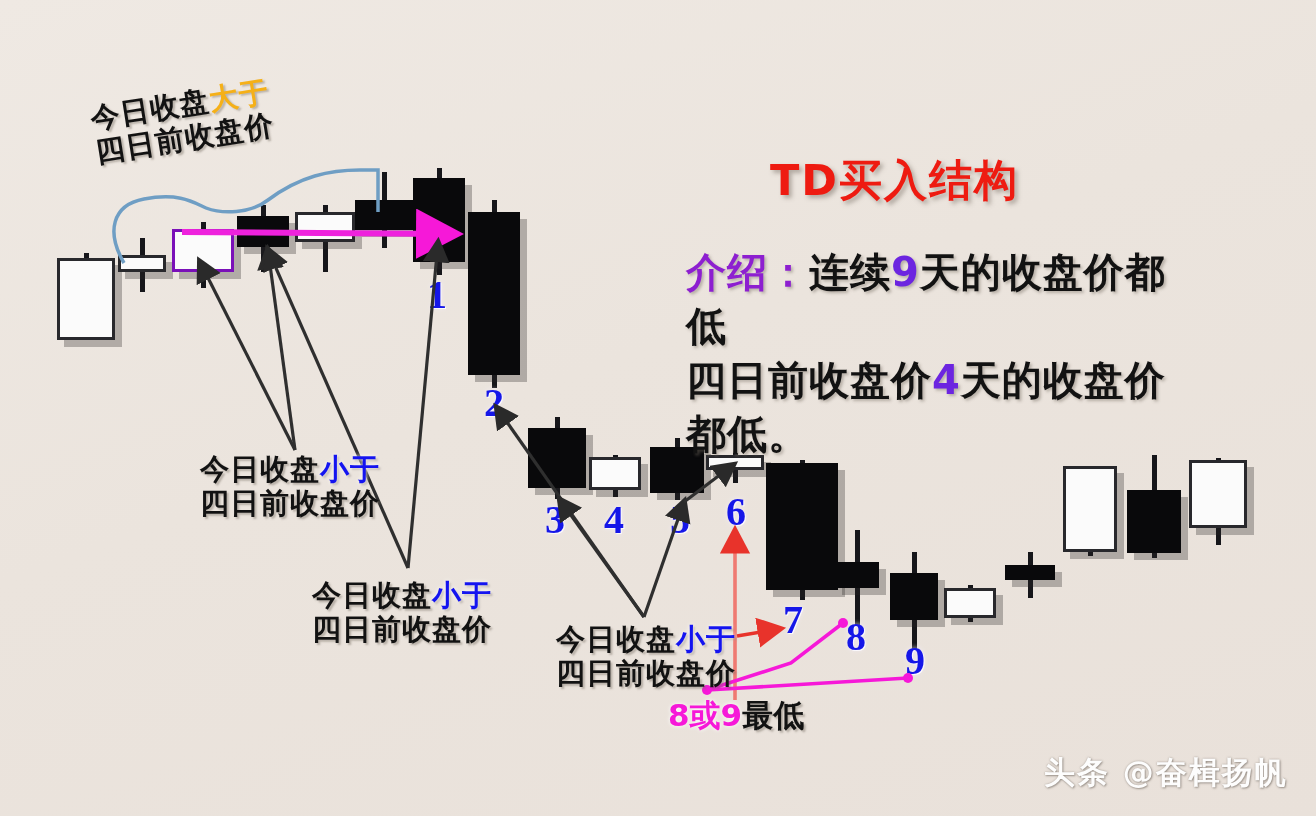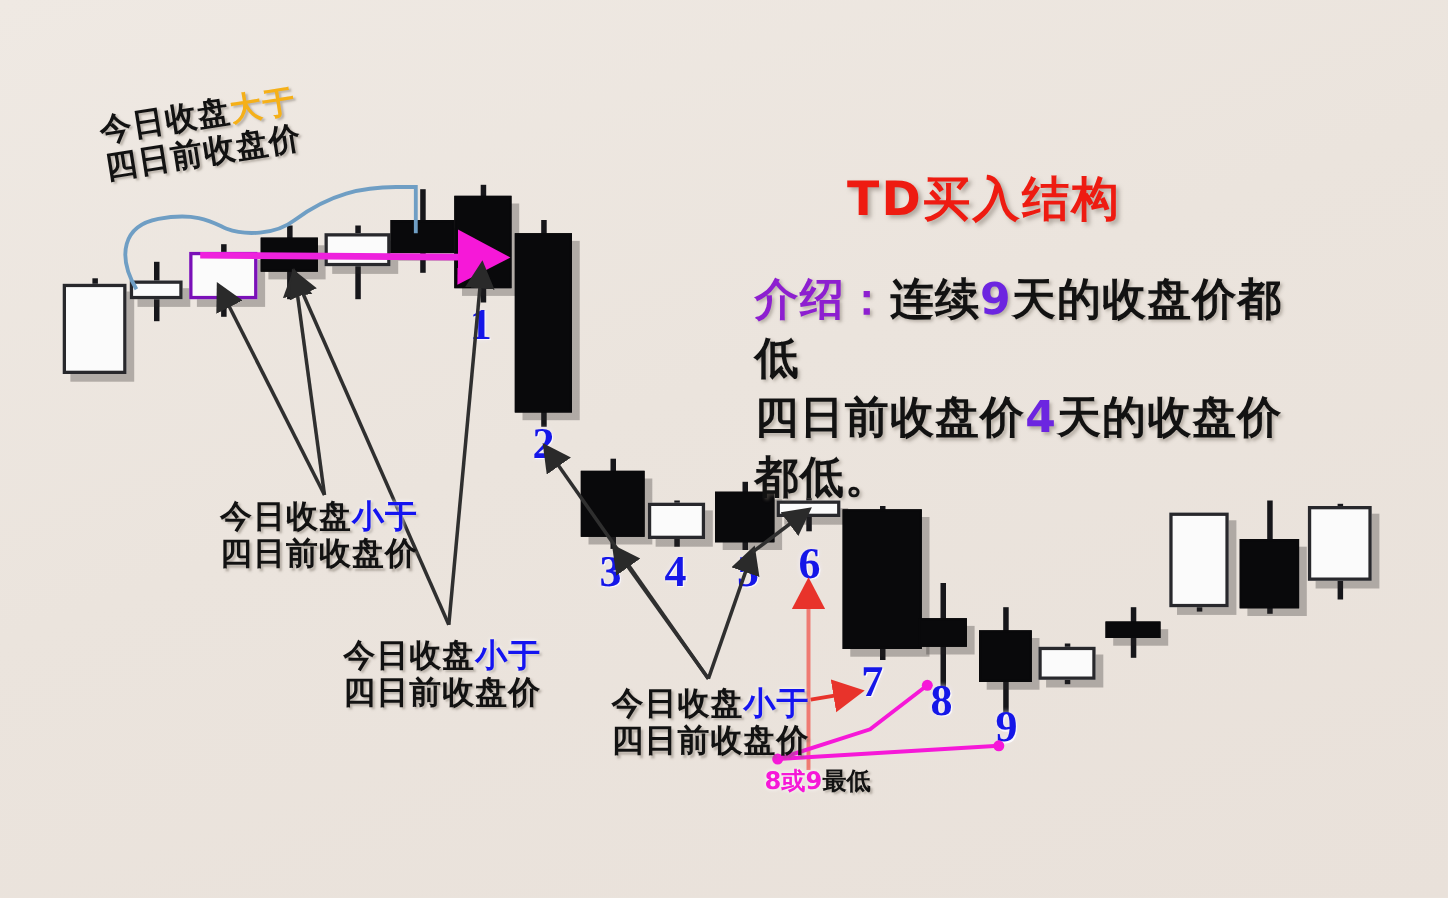--- a/index.html
+++ b/index.html
@@ -39,22 +39,22 @@
   .title{position:absolute;color:#ee1b11;font-weight:bold;font-size:43px;
          letter-spacing:2px;text-shadow:3px 3px 4px rgba(120,110,100,.5);}
   .intro{position:absolute;font-size:40px;line-height:1.35;color:#121212;font-weight:bold;
          letter-spacing:1px;text-shadow:2px 2px 3px rgba(120,110,100,.45);}
   .intro .purple{color:#8d1fd0;}
   .intro .vio{color:#6c25e0;}
 
   .note{position:absolute;font-size:29px;line-height:1.3;color:#121212;font-weight:bold;
         letter-spacing:1px;text-shadow:2px 2px 2px rgba(120,110,100,.4);}
 
-  .concl{position:absolute;font-size:22px;line-height:1.15;color:#121212;font-weight:bold;
-         letter-spacing:0px;text-shadow:2px 2px 2px rgba(120,110,100,.45);margin-left:27px;}
+  .concl{position:absolute;font-size:31px;line-height:1.15;color:#121212;font-weight:bold;
+         letter-spacing:0px;text-shadow:2px 2px 2px rgba(120,110,100,.45);}
   .concl .mag{color:#f618d8;text-shadow:0 0 4px #ffffff;}
   .concl .blue{color:#1414f0;text-shadow:0 0 4px #ffffff;}
   .concl .red{color:#ee1111;text-shadow:0 0 4px #ffffff;}
 
   .wm{position:absolute;color:#fdfdfd;font-size:31px;font-weight:bold;letter-spacing:2px;
       text-shadow:0 0 2px rgba(120,110,100,.55),1px 1px 2px rgba(100,92,84,.5);}
 
   svg.overlay{position:absolute;left:0;top:0;width:1316px;height:816px;pointer-events:none;}
 </style>
 </head>
@@ -243,14 +243,15 @@
 
   <div class="note cn" style="left:56px;top:664px;">
   </div>
 
   <div class="concl cn" style="left:668px;top:698px;">
     <div>
       <span class="mag">8或9</span><span>最低</span>
     </div>
   </div>
 
+  <div class="wm cn" style="left:1044px;top:752px;">头条 @奋楫扬帆</div>
 
 </div>
 
 </body></html>

